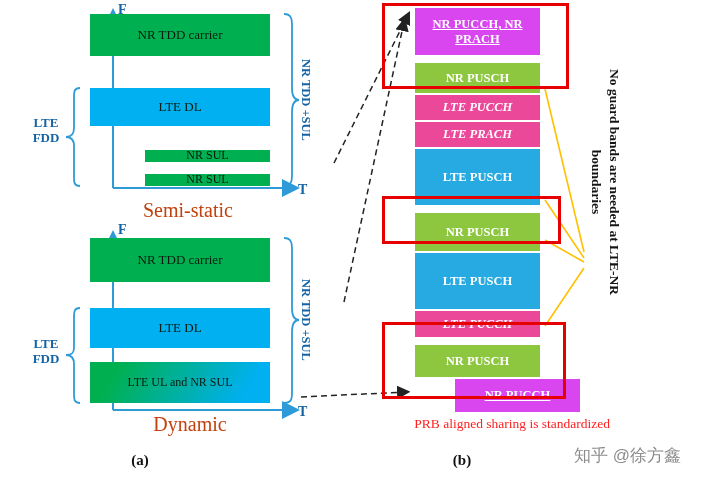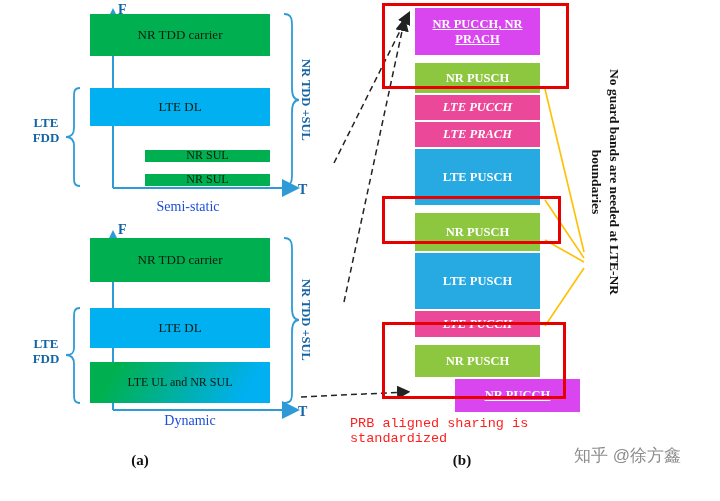--- a/index.html
+++ b/index.html
@@ -9,33 +9,33 @@
   .overlay { position:absolute; left:0; top:0; z-index:2; pointer-events:none; }
   .box { position:absolute; z-index:3; display:flex; align-items:center; justify-content:center;
          text-align:center; font-weight:normal; color:#0a1a0f; font-size:13px; line-height:1.1; }
   .green { background:#00B050; }
   .blue  { background:#00B0F0; }
   .grad  { background:linear-gradient(120deg,#00B050 15%,#00B0F0 85%); }
   .band  { font-size:12px; }
   .txt { position:absolute; z-index:3; }
   .blue-label { color:#1464A5; font-weight:bold; font-size:13px; text-align:center; line-height:1.15; }
   .axis-letter { color:#1464A5; font-weight:bold; font-size:14px; }
-  .caption { font-size:14px; color:#1d4ed8; text-align:center; }
+  .caption { font-size:20px; color:#c2410c; text-align:center; }
   .panel-label { font-size:15px; font-weight:bold; color:#111; text-align:center; }
   .rot { transform:rotate(90deg); transform-origin:center center; }
   .stack { position:absolute; left:415px; top:8px; width:125px; z-index:1; }
   .block { width:100%; display:flex; align-items:center; justify-content:center; text-align:center;
            color:#fff; font-weight:bold; font-size:12.5px; line-height:1.15; margin-bottom:2px; padding:0 6px; }
   .nr-dark  { background:#d946ef;text-decoration:underline; }
   .nr-light { background:#8DC63F;margin-top:8px; }
   .lte-mid  { background:#ec4899;font-style:italic; }
   .lte-light{ background:#27A9E1; }
   .redbox { position:absolute; border:3px solid #E60000; background:transparent; z-index:5; }
   .side-note { font-weight:bold; font-size:13.5px; color:#141414; text-align:center; line-height:1.35; }
-  .bottom-note { color:#FF1F1F; font-size:13.5px; text-align:left;font-family:Liberation Mono, monospace; }
+  .bottom-note { color:#FF1F1F; font-size:13.5px; text-align:right; }
   .watermark { color:#8c8c8c; font-size:17px; font-family:"Liberation Sans", sans-serif; }
 </style>
 </head>
 <body>
 
 <div class="canvas">
 
   <svg class="overlay" width="720" height="501">
     <defs>
       <marker id="mBlue" markerWidth="9" markerHeight="9" refX="6" refY="4.5" orient="auto">

